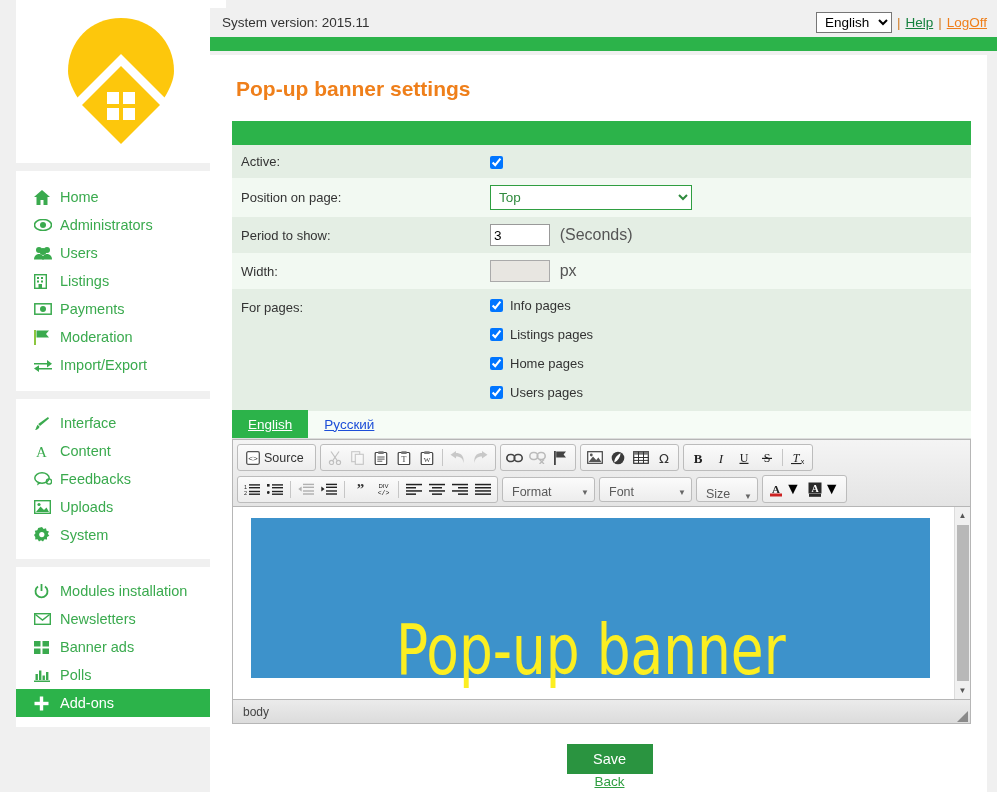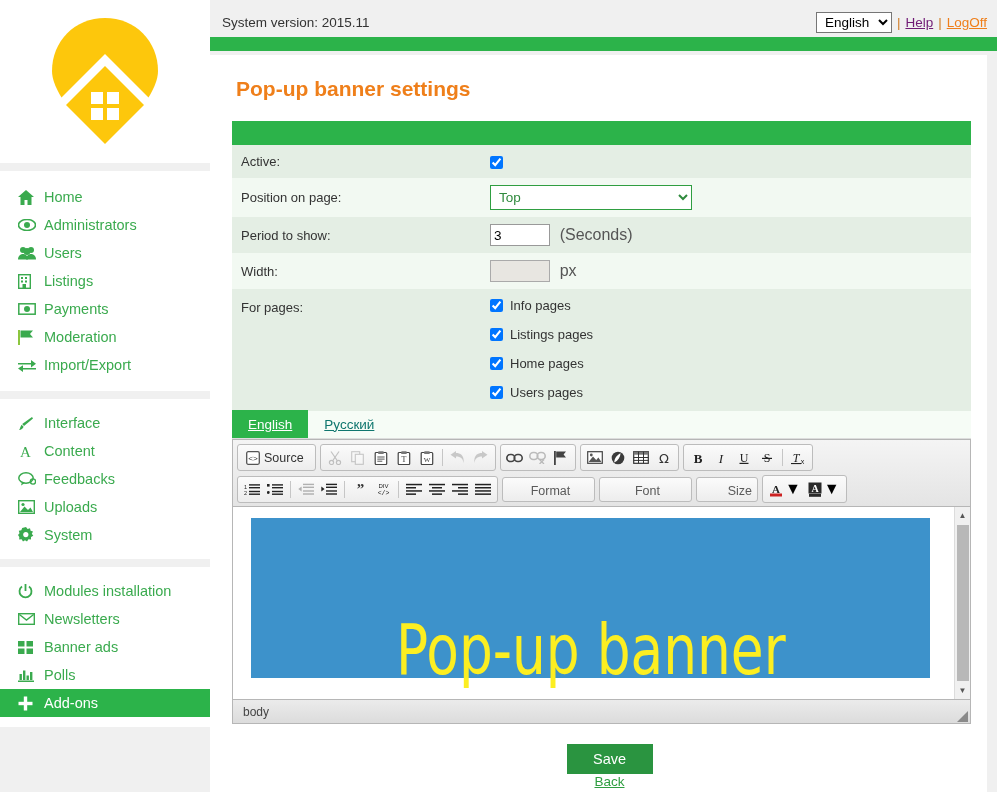--- a/index.html
+++ b/index.html
@@ -7,21 +7,21 @@
     margin: 0; padding: 0;
     width: 997px; height: 792px;
     background: #f0f0f0;
     font-family: "Liberation Sans", sans-serif;
     overflow: hidden;
   }
   .page { position: relative; width: 997px; height: 792px; }
 
   
   .sidebar {
-    position: absolute; left: 0; top: 0;
+    position: absolute; left: 16px; top: 0;
     width: 210px; height: 792px;
     background: #f0f0f0;
   }
   .logo-card {
     background: #ffffff;
     height: 163px;
     display: flex; align-items: center; justify-content: center;
   }
   .nav-group {
     background: #ffffff;
@@ -81,21 +81,21 @@
     font-family: "Liberation Sans", sans-serif;
     font-size: 13.5px;
     padding: 1px 4px;
     border: 1px solid #767676;
     background: #fff;
     color: #000;
     height: 21px;
     width: 76px;
   }
   .sep-pipe { color: #d07b23; }
-  .lnk-help { color: #701a75; text-decoration: underline; cursor: pointer; }
+  .lnk-help { color: #15803d; text-decoration: underline; cursor: pointer; }
   .lnk-logoff { color: #ef7f1a; text-decoration: underline; cursor: pointer; }
 
   .greenbar { height: 14px; background: #2cb34a; width: 787px; }
 
   .page-body {
     background: #ffffff;
     width: 777px;
     min-height: 100px;
     padding: 0 0 0 0;
     position: relative;
@@ -172,21 +172,21 @@
     width: 739px; margin-left: 22px;
     display: flex; align-items: flex-end;
     background: #f6fcf6;
     height: 28px;
     border-bottom: 1px solid #ddd;
   }
   .lang-tab {
     padding: 5px 16px 5px 16px;
     font-size: 13.5px;
     cursor: pointer;
-    color: #0f766e;
+    color: #1d4ed8;
     text-decoration: underline;
     height: 28px;
     display: flex; align-items: center;
   }
   .lang-tab.active {
     background: #2cb34a;
     color: #ffffff;
   }
 
   
@@ -226,21 +226,20 @@
     display: inline-flex; align-items: center; justify-content: space-between;
     border: 1px solid #bcbcbc;
     border-radius: 3px;
     background: linear-gradient(#fbfbfb, #ededed);
     height: 25px;
     padding: 6px 5px 0 9px;
     font-size: 12.5px;
     color: #5a5a5a;
     cursor: pointer;
     gap: 8px;
-    flex-direction: column;
   }
   .cke-combo .caret { font-size: 8px; color: #666; }
   .cke-colorbtn {
     display: inline-flex; align-items: center;
     border: 1px solid transparent; border-radius: 2px;
     padding: 1px 2px; cursor: pointer; gap: 2px;
   }
   .cke-contents {
     background: #ffffff;
     height: 193px;

